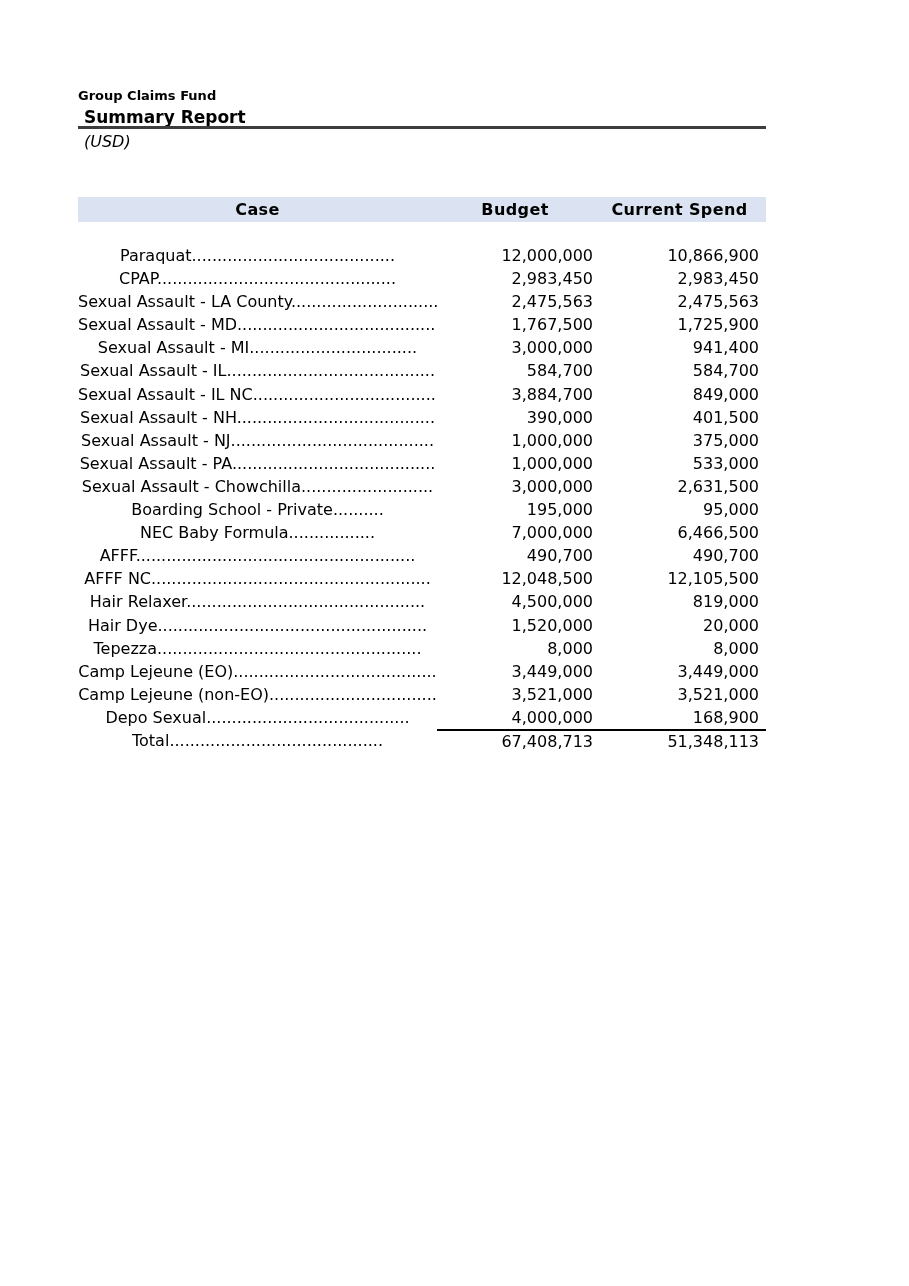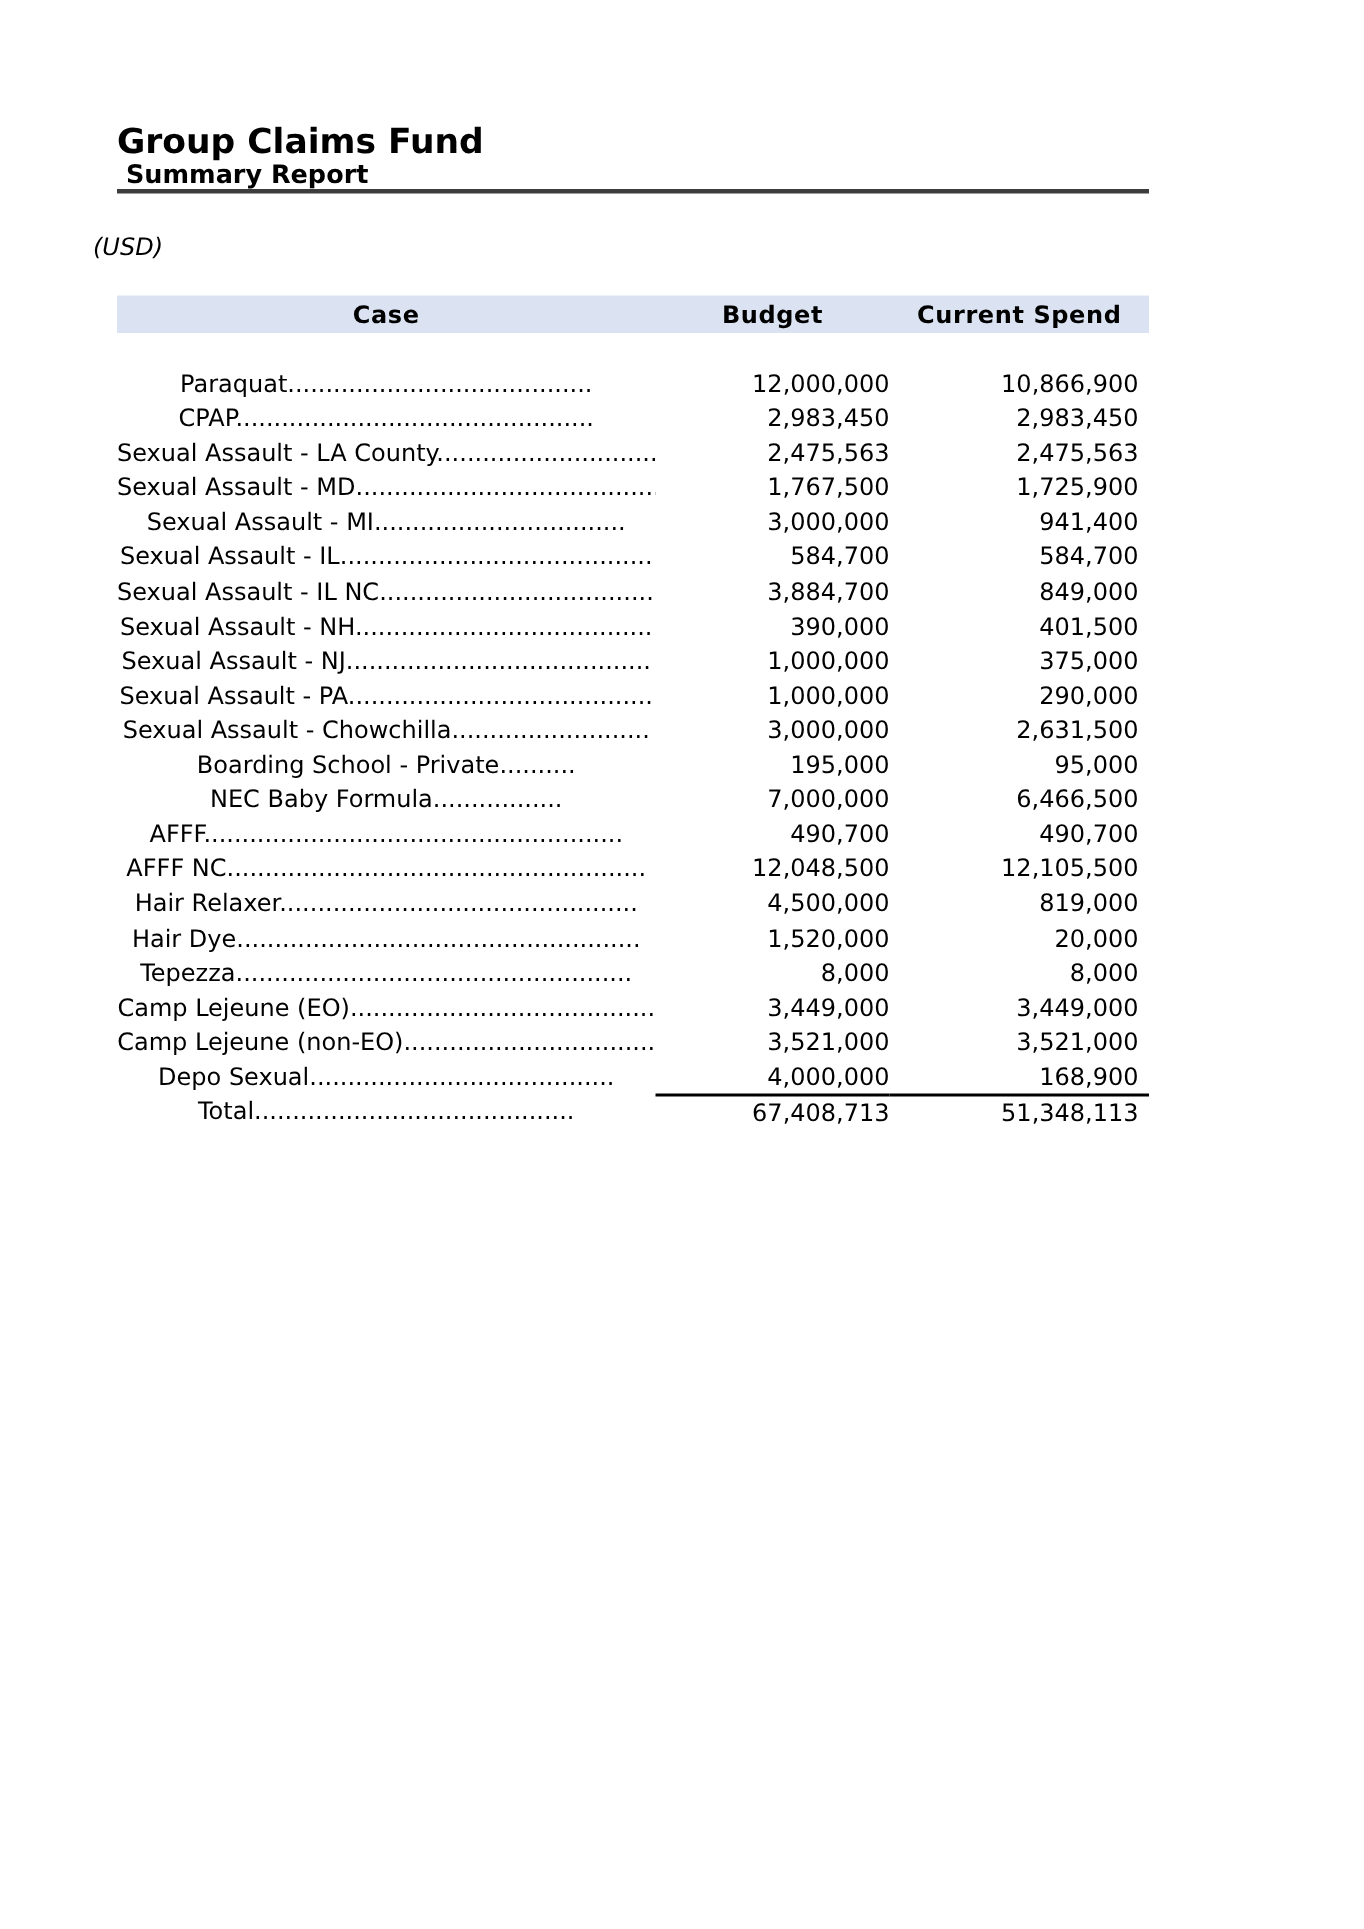--- a/index.html
+++ b/index.html
@@ -6,35 +6,35 @@
   body {
     width: 909px; height: 1286px;
     background: #ffffff;
     color: #000000;
     font-family: "DejaVu Sans", "Liberation Sans", sans-serif;
     position: relative;
     overflow: hidden;
   }
   .title {
     position: absolute; left: 78px; top: 84px;
-    font-size: 23px; font-weight: bold; line-height: 23px;
+    font-size: 13px; font-weight: bold; line-height: 23px;
     white-space: nowrap;
   }
   .subtitle {
     position: absolute; left: 84px; top: 107px;
     font-size: 17px; font-weight: bold; line-height: 20px;
     white-space: nowrap;
   }
   .title-rule {
     position: absolute; left: 78px; top: 126px;
     width: 688px; height: 3px; background: #3d3d3d;
   }
   .currency-note {
-    position: absolute; left: 62px; top: 132px;
-    font-size: 16px; font-style: italic; line-height: 20px; margin-top: 23px;
+    position: absolute; left: 84px; top: 132px;
+    font-size: 16px; font-style: italic; line-height: 20px;
   }
   .tbl { position: absolute; left: 78px; top: 197px; width: 688px; }
   .thead {
     display: flex; height: 25px; line-height: 25px;
     background: #dbe3f2;
     font-weight: bold; font-size: 16px;
     letter-spacing: 0.4px;
   }
   .th { overflow: hidden; white-space: nowrap; }
   .th.case  { width: 359px; text-align: center; }
@@ -111,21 +111,21 @@
           <div class="td num spend">401,500</div>
         </div>
         <div class="tr">
           <div class="td case"><span>Sexual Assault - NJ</span><span class="leader">........................................</span></div>
           <div class="td num budget">1,000,000</div>
           <div class="td num spend">375,000</div>
         </div>
         <div class="tr">
           <div class="td case"><span>Sexual Assault - PA</span><span class="leader">........................................</span></div>
           <div class="td num budget">1,000,000</div>
-          <div class="td num spend">290,000</div>
+          <div class="td num spend">533,000</div>
         </div>
         <div class="tr">
           <div class="td case"><span>Sexual Assault - Chowchilla</span><span class="leader">..........................</span></div>
           <div class="td num budget">3,000,000</div>
           <div class="td num spend">2,631,500</div>
         </div>
         <div class="tr">
           <div class="td case"><span>Boarding School - Private</span><span class="leader">..........</span></div>
           <div class="td num budget">195,000</div>
           <div class="td num spend">95,000</div>

